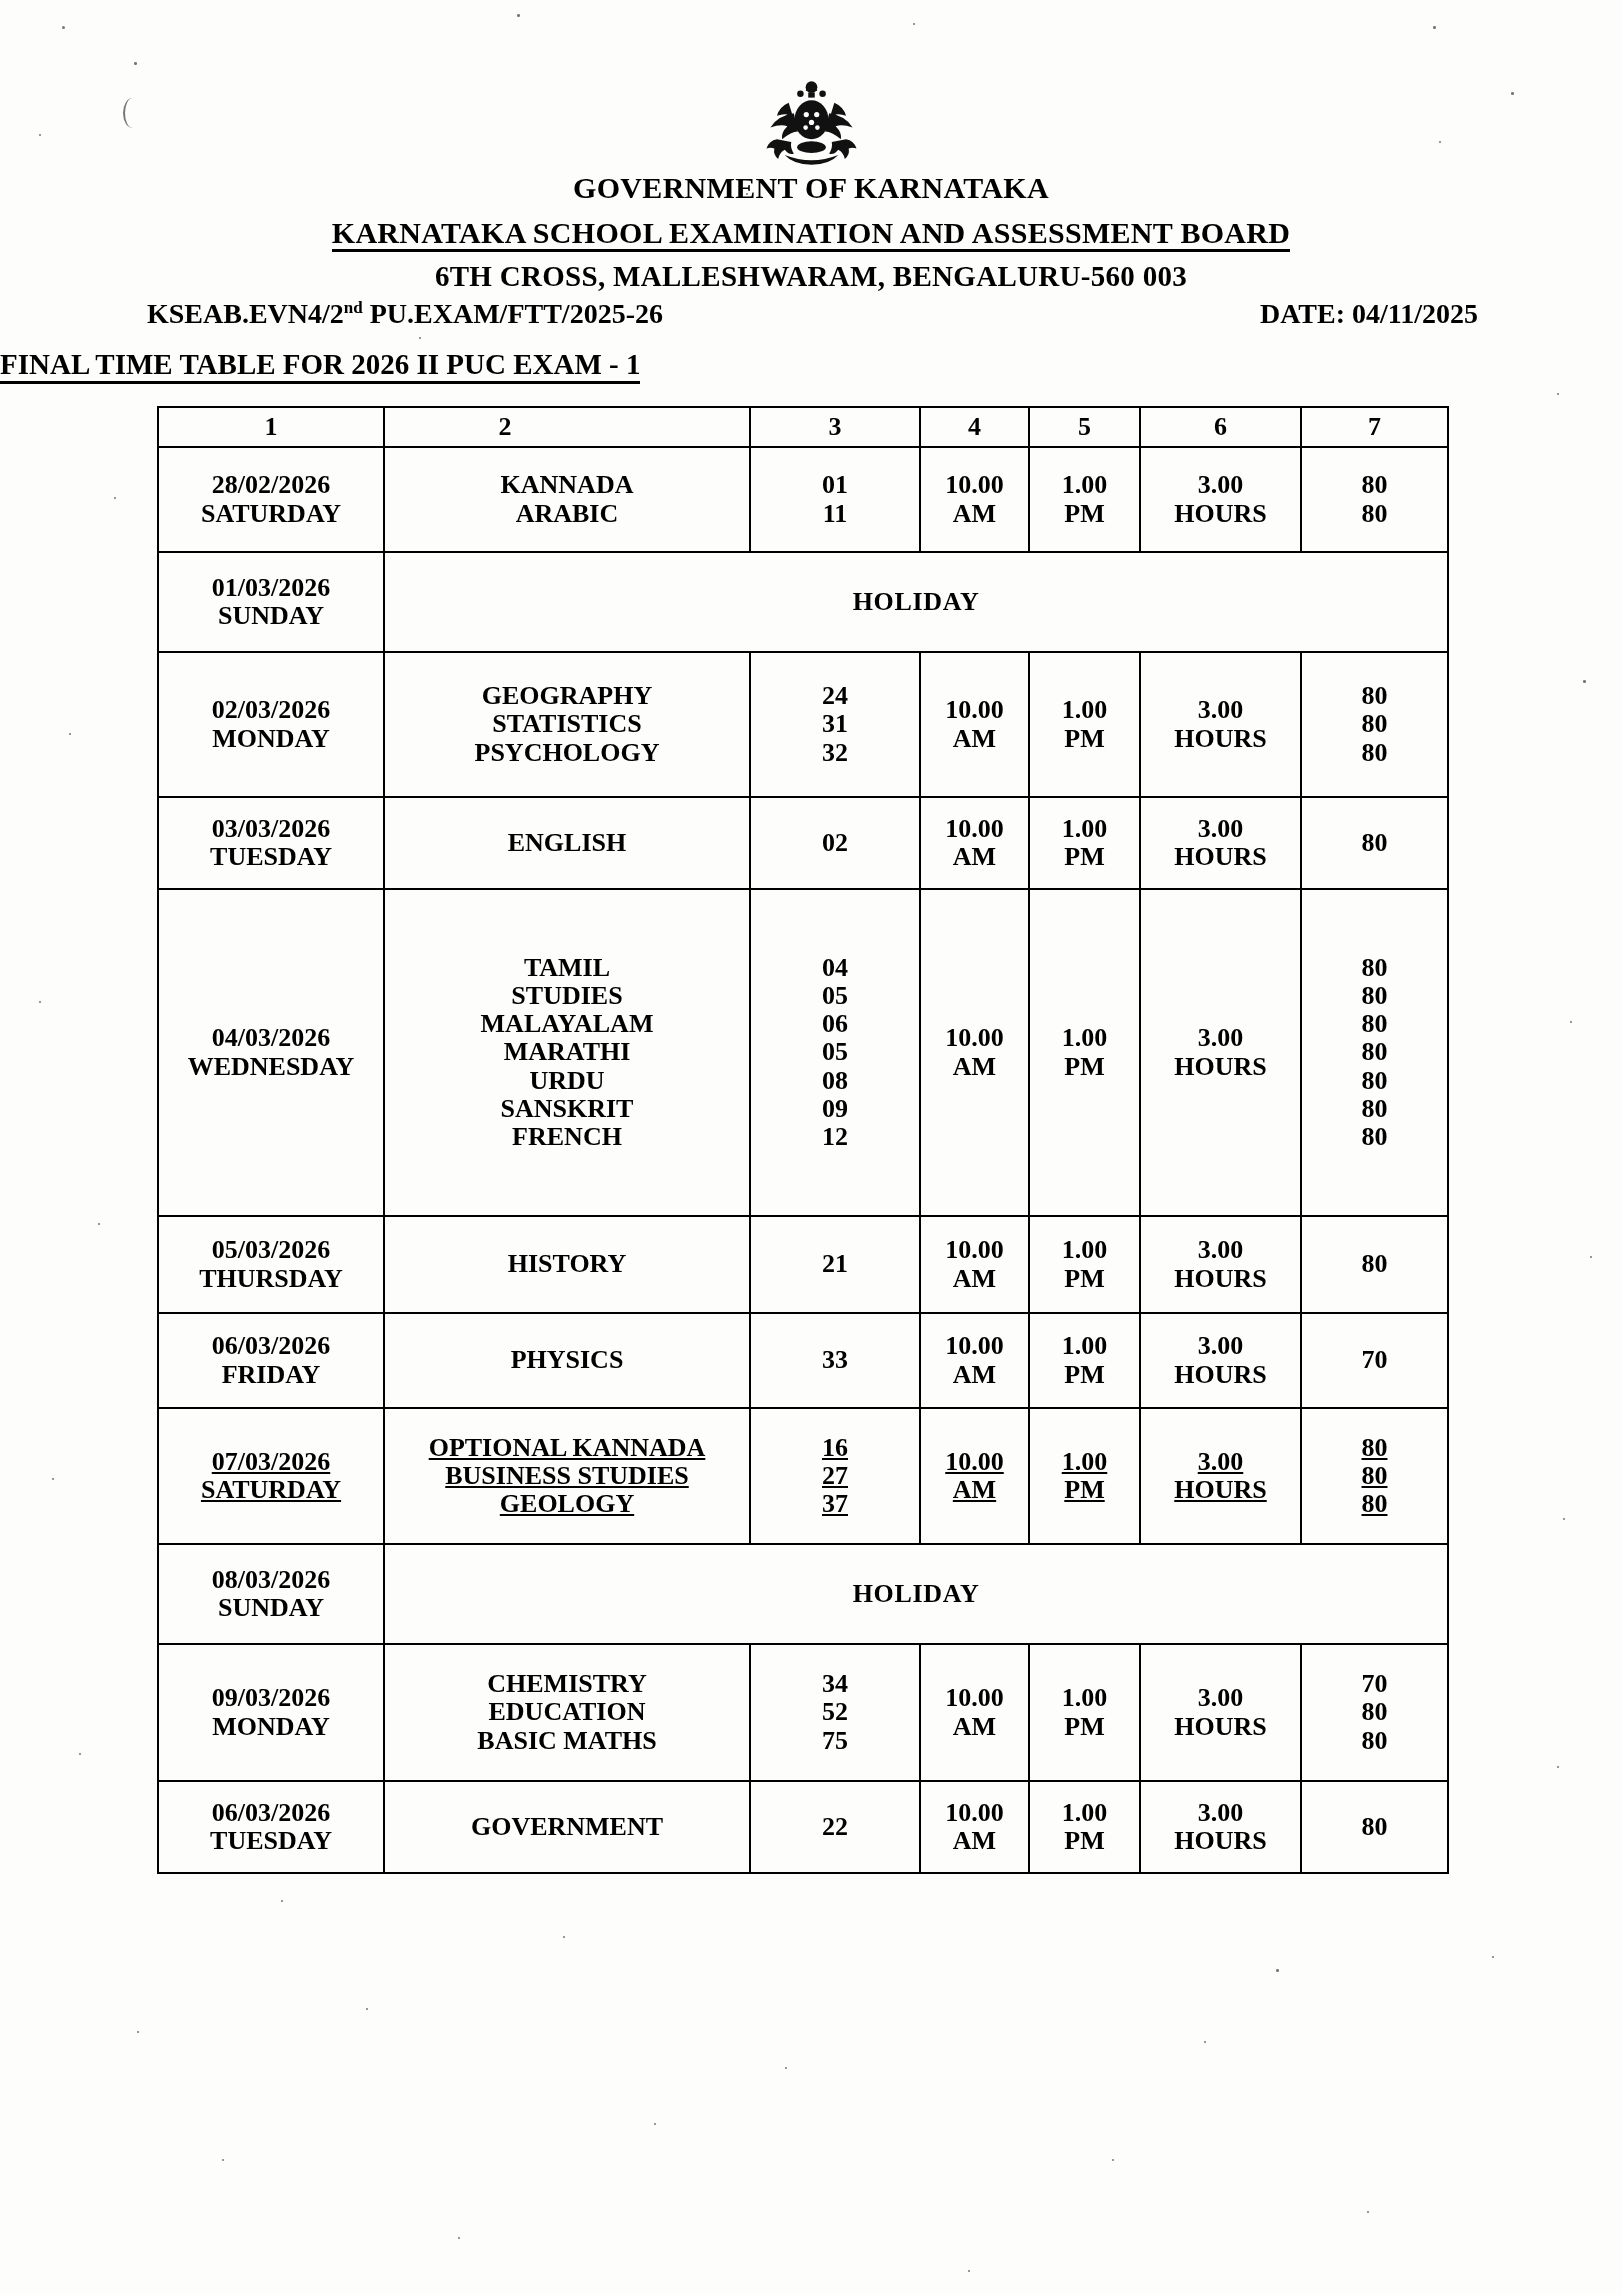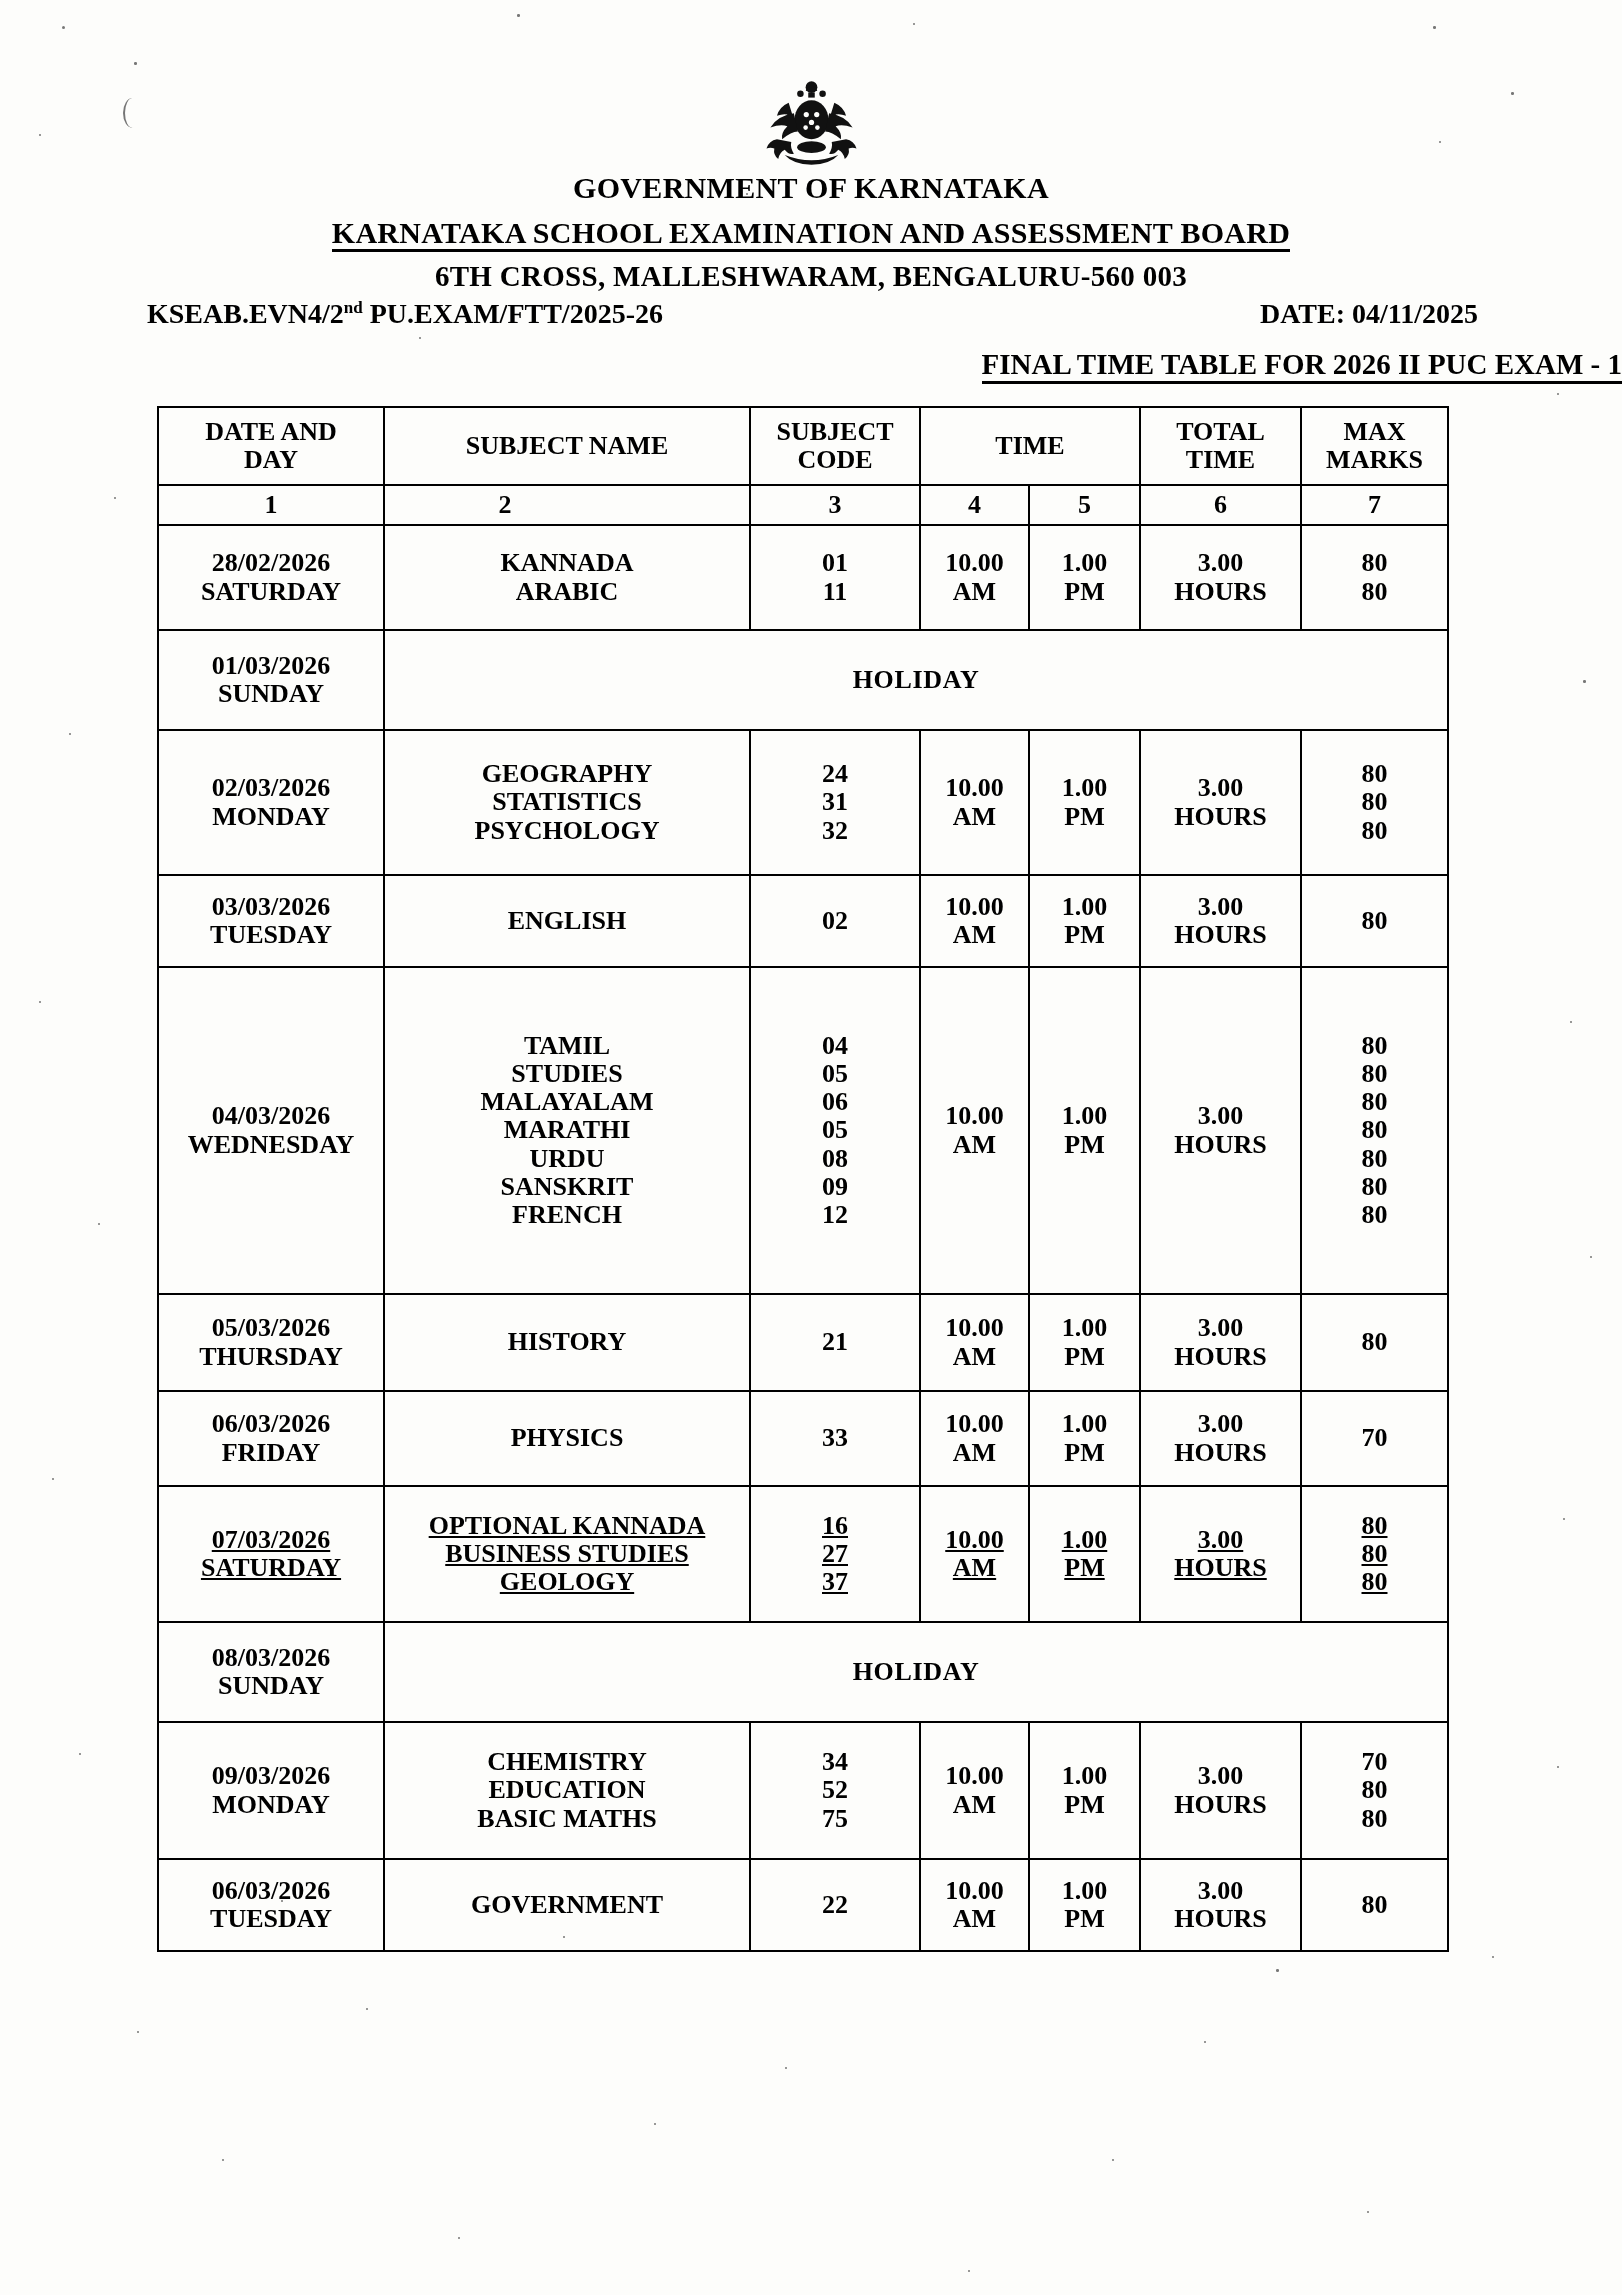--- a/index.html
+++ b/index.html
@@ -72,21 +72,21 @@
     font-size: 28px;
     font-weight: bold;
   }
   .refline sup { font-size: 17px; vertical-align: super; }
 
   .hdr-title {
     position: absolute;
     top: 348px;
     left: 0;
     width: 1622px;
-    text-align: right;
+    text-align: left;
     font-size: 29px;
     font-weight: bold;
   }
   .hdr-title span {
     border-bottom: 3.9px solid #000;
     padding-bottom: 0.7px;
   }
 
   
   .tbl-wrap {
@@ -256,40 +256,20 @@
         <col class="c1">
           <col class="c2">
           <col class="c3">
         <col class="c4">
           <col class="c5">
           <col class="c6">
           <col class="c7">
       </colgroup>
       <thead>
         <tr>
-          <th class="hcell">
-            <span>DATE AND</span><br>
-            <span>DAY</span>
-          </th>
-          <th class="hcell">SUBJECT NAME</th>
-          <th class="hcell">
-            <span>SUBJECT</span><br>
-            <span>CODE</span>
-          </th>
-          <th class="hcell" colspan="2">TIME</th>
-          <th class="hcell">
-            <span>TOTAL</span><br>
-            <span>TIME</span>
-          </th>
-          <th class="hcell">
-            <span>MAX</span><br>
-            <span>MARKS</span>
-          </th>
-        </tr>
-        <tr>
           <td class="numcell">1</td>
           <td class="numcell n2">2</td>
           <td class="numcell">3</td>
           <td class="numcell">4</td>
           <td class="numcell">5</td>
           <td class="numcell">6</td>
           <td class="numcell">7</td>
         </tr>
       </thead>
       <tbody id="tbody">

